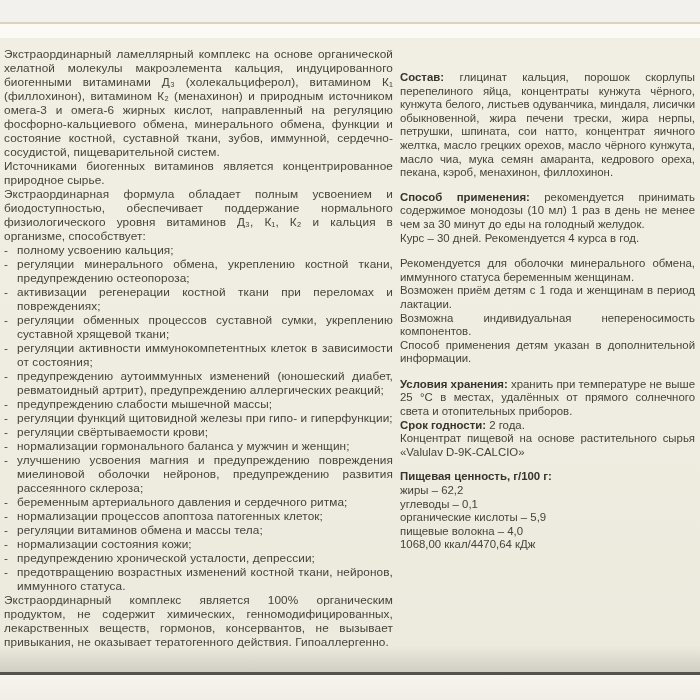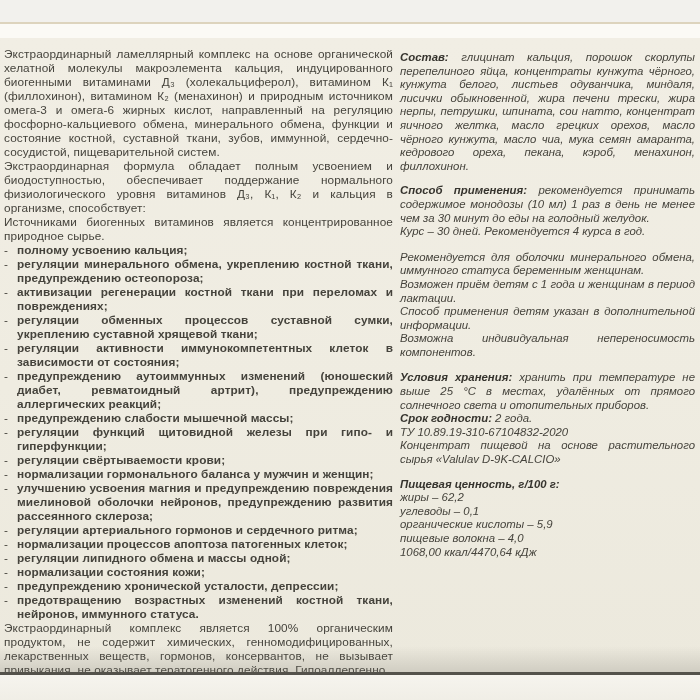--- a/index.html
+++ b/index.html
@@ -15,29 +15,28 @@
     position:absolute;top:38px;left:0;width:100%;height:634px;
     background:linear-gradient(180deg,#f1eee4 0%,#efece1 55%,#ece9dd 100%);
   }
   .cols{display:flex;gap:7px;padding:9px 5px 0 4px;box-sizing:border-box;width:100%;}
   .col-left{
     width:389px;flex:none;
     font-size:11.8px;line-height:14px;letter-spacing:.1px;
     text-align:justify;
   }
   .col-right{
-    flex:1;min-width:0;margin-top:4px;
+    flex:1;min-width:0;margin-top:24px;
     font-size:11.4px;line-height:13.6px;
     text-align:justify;
-    font-style:italic;
   }
   .col-left p,.col-right p{margin:0;}
   .benefit{display:flex;}
   .benefit .dash{width:13px;flex:none;}
-  .benefit .btxt{flex:1;text-align:justify;font-weight:bold;}
+  .benefit .btxt{flex:1;text-align:justify;}
   .lbl{font-weight:bold;color:#36342e;}
   .b{font-weight:bold;color:#36342e;}
   .sec{margin-top:12px;}
   .sec-sm{margin-top:11px;}
   .bottom-shadow{
     position:absolute;top:646px;left:0;width:100%;height:26px;
     background:linear-gradient(180deg,rgba(110,107,99,0) 0%,rgba(110,107,99,0.22) 100%);
     pointer-events:none;
   }
   .gap-line{position:absolute;top:672px;left:0;width:100%;height:3px;background:#54524b;}
@@ -52,22 +51,22 @@
 <div class="stage">
 
   <div class="fold-line"></div>
   <div class="lid-band"></div>
 
   <div class="panel">
     <div class="cols">
 
       <div class="col-left">
         <p>Экстраординарный ламеллярный комплекс на основе органической хелатной молекулы макроэлемента кальция, индуцированного биогенными витаминами Д₃ (холекальциферол), витамином К₁ (филлохинон), витамином К₂ (менахинон) и природным источником омега-3 и омега-6 жирных кислот, направленный на регуляцию фосфорно-кальциевого обмена, минерального обмена, функции и состояние костной, суставной ткани, зубов, иммунной, сердечно-сосудистой, пищеварительной систем.</p>
+        <p>Источниками биогенных витаминов является концентрированное природное сырье.</p>
         <p>Экстраординарная формула обладает полным усвоением и биодоступностью, обеспечивает поддержание нормального физиологического уровня витаминов Д₃, К₁, К₂ и кальция в организме, способствует:</p>
-        <p>Источниками биогенных витаминов является концентрированное природное сырье.</p>
 
         <div>
           <div class="benefit">
               <span class="dash">-</span>
               <span class="btxt">полному усвоению кальция;</span>
             </div>
           <div class="benefit">
               <span class="dash">-</span>
               <span class="btxt">регуляции минерального обмена, укреплению костной ткани, предупреждению остеопороза;</span>
             </div>
@@ -102,29 +101,29 @@
           <div class="benefit">
               <span class="dash">-</span>
               <span class="btxt">нормализации гормонального баланса у мужчин и женщин;</span>
             </div>
           <div class="benefit">
               <span class="dash">-</span>
               <span class="btxt">улучшению усвоения магния и предупреждению повреждения миелиновой оболочки нейронов, предупреждению развития рассеянного склероза;</span>
             </div>
           <div class="benefit">
               <span class="dash">-</span>
-              <span class="btxt">регуляции артериального гормонов и сердечного ритма;</span>
+              <span class="btxt">беременным артериального давления и сердечного ритма;</span>
             </div>
           <div class="benefit">
               <span class="dash">-</span>
               <span class="btxt">нормализации процессов апоптоза патогенных клеток;</span>
             </div>
           <div class="benefit">
               <span class="dash">-</span>
-              <span class="btxt">регуляции липидного обмена и массы одной;</span>
+              <span class="btxt">регуляции витаминов обмена и массы тела;</span>
             </div>
           <div class="benefit">
               <span class="dash">-</span>
               <span class="btxt">нормализации состояния кожи;</span>
             </div>
           <div class="benefit">
               <span class="dash">-</span>
               <span class="btxt">предупреждению хронической усталости, депрессии;</span>
             </div>
           <div class="benefit">
@@ -140,28 +139,27 @@
         <p><span class="lbl">Состав:</span> <span>глицинат кальция, порошок скорлупы перепелиного яйца, концентраты кунжута чёрного, кунжута белого, листьев одуванчика, миндаля, лисички обыкновенной, жира печени трески, жира нерпы, петрушки, шпината, сои натто, концентрат яичного желтка, масло грецких орехов, масло чёрного кунжута, масло чиа, мука семян амаранта, кедрового ореха, пекана, кэроб, менахинон, филлохинон.</span></p>
 
         <div class="sec-sm">
           <p><span class="lbl">Способ применения:</span> <span>рекомендуется принимать содержимое монодозы (10 мл) 1 раз в день не менее чем за 30 минут до еды на голодный желудок.</span></p>
           <p>Курс – 30 дней. Рекомендуется 4 курса в год.</p>
         </div>
 
         <div class="sec">
           <p>Рекомендуется для оболочки минерального обмена, иммунного статуса беременным женщинам.</p>
           <p>Возможен приём детям с 1 года и женщинам в период лактации.</p>
+          <p>Возможна индивидуальная непереносимость компонентов.</p>
           <p>Способ применения детям указан в дополнительной информации.</p>
-          <p>Возможна индивидуальная непереносимость компонентов.</p>
         </div>
 
         <div class="sec">
           <p><span class="lbl">Условия хранения:</span> <span>хранить при температуре не выше 25 °С в местах, удалённых от прямого солнечного света и отопительных приборов.</span></p>
           <p><span class="lbl">Срок годности:</span> <span>2 года.</span></p>
-          <p>ТУ 10.89.19-310-67104832-2020</p>
           <p>Концентрат пищевой на основе растительного сырья «Valulav D-9K-CALCIO»</p>
         </div>
 
         <div class="sec-sm">
           <p class="b">Пищевая ценность, г/100 г:</p>
           <p>жиры – 62,2</p>
           <p>углеводы – 0,1</p>
           <p>органические кислоты – 5,9</p>
           <p>пищевые волокна – 4,0</p>
           <p>1068,00 ккал/4470,64 кДж</p>

